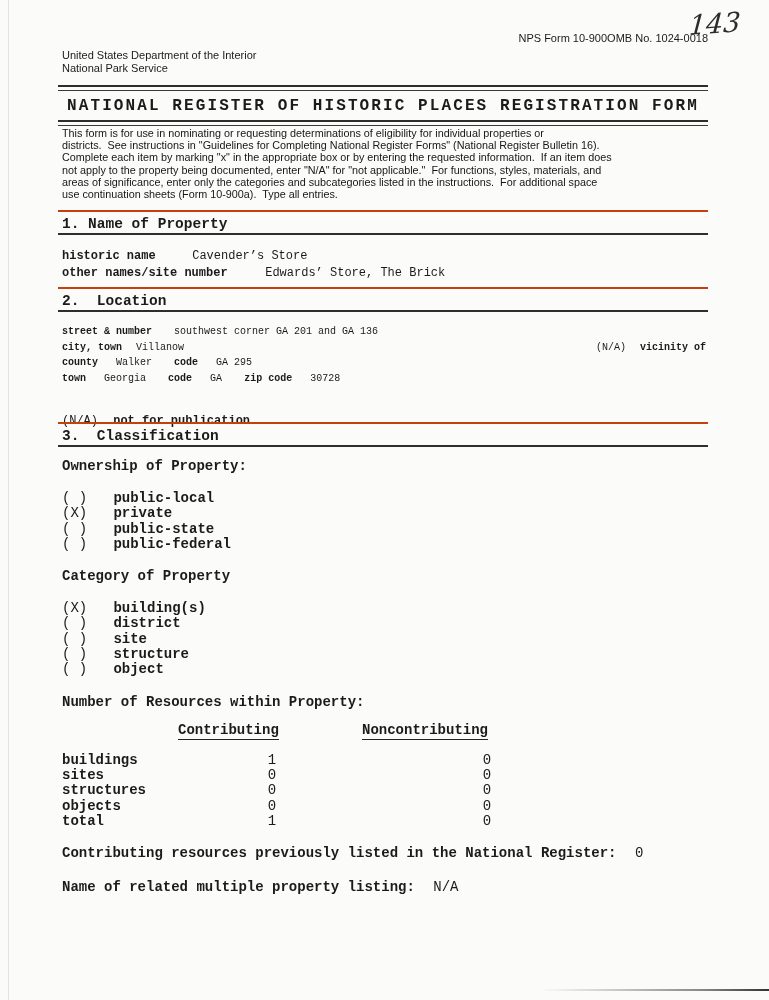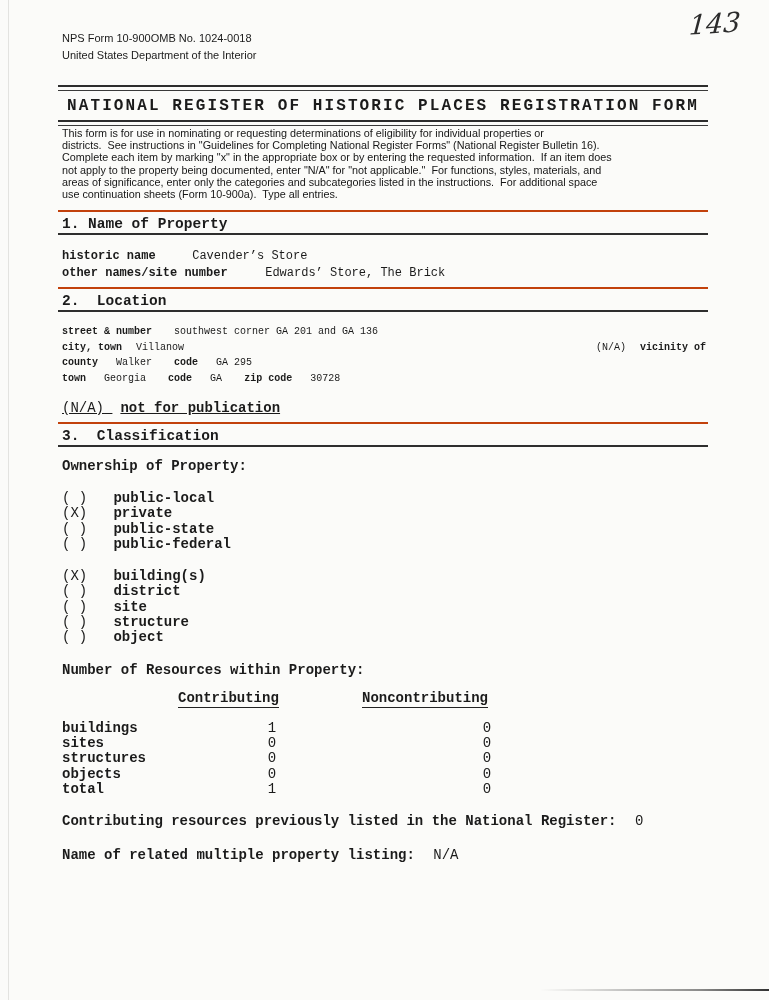--- a/index.html
+++ b/index.html
@@ -28,21 +28,21 @@
     transform:rotate(-4deg) skewX(-8deg);
   }
   .sans{font-family:"Liberation Sans",sans-serif;}
   .mono{font-family:"Liberation Mono","DejaVu Sans Mono",monospace;}
   .b{font-weight:bold;}
 
   .content{position:absolute;left:58px;width:650px;}
 
   
   .hdr{top:32px;}
-  .hdr-row1{display:flex;justify-content:flex-start;font-size:11px;line-height:13px;padding-left:4px;}
+  .hdr-row1{display:flex;justify-content:flex-end;font-size:11px;line-height:13px;padding-left:4px;}
   .hdr-dept{font-size:11px;line-height:12.5px;padding-left:4px;margin-top:4px;}
 
   
   .titleband{top:85px;}
   .dbl-rule{height:3px;border-top:2px solid #2d2d2d;border-bottom:1px solid #3a3a3a;}
   .form-title{
     text-align:center;
     font-size:16px;font-weight:bold;letter-spacing:2.1px;
     padding:6px 0 5px 0;
     white-space:nowrap;
@@ -65,21 +65,21 @@
   .sec1{top:210px;}
   .sec1 .fields{margin-top:13px;padding-left:4px;font-size:12px;line-height:16.5px;}
   .lbl-hn{display:inline-block;width:123px;}
   .lbl-on{display:inline-block;width:196px;}
 
   
   .sec2{top:287px;}
   .sec2 .fields{margin-top:12px;padding-left:4px;font-size:10px;line-height:15.7px;}
   .row-city{display:flex;justify-content:space-between;padding-right:2px;}
   .gap8{margin-left:8px;} .gap12{margin-left:12px;} .gap16{margin-left:16px;}
-  .nfp{margin-top:13px;padding-left:4px;font-size:14px;text-decoration:underline;}
+  .nfp{margin-top:27px;padding-left:4px;font-size:12px;}
 
   
   .sec3{top:422px;}
   .s3body{padding-left:4px;font-size:14px;}
   .grp-label{margin-top:11px;font-weight:bold;}
   .chk-list{margin-top:17px;line-height:15.3px;}
   .chk-mark{display:inline-block;width:43px;}
   .chk-lbl{font-weight:bold;}
   .cat-label{margin-top:16px;font-weight:bold;}
   .num-label{margin-top:16px;font-weight:bold;}
@@ -110,20 +110,21 @@
 
 <div class="handwritten">143</div>
 
 <div class="content hdr sans">
   <div class="hdr-row1">
     <span>NPS Form 10-900</span>
     <span>OMB No. 1024-0018</span>
   </div>
   <div class="hdr-dept">
     <div>United States Department of the Interior</div>
+    <div>National Park Service</div>
   </div>
 </div>
 
 <div class="content titleband">
   <div class="dbl-rule"></div>
   <div class="form-title mono">NATIONAL REGISTER OF HISTORIC PLACES REGISTRATION FORM</div>
   <div class="dbl-rule"></div>
 </div>
 
 <div class="content instr sans">
@@ -209,20 +210,21 @@
       <div>
         <span class="chk-mark">( )</span>
         <span class="chk-lbl">public-state</span>
       </div>
       <div>
         <span class="chk-mark">( )</span>
         <span class="chk-lbl">public-federal</span>
       </div>
     </div>
 
+    <div class="cat-label">Category of Property</div>
     <div class="chk-list">
       <div>
         <span class="chk-mark">(X)</span>
         <span class="chk-lbl">building(s)</span>
       </div>
       <div>
         <span class="chk-mark">( )</span>
         <span class="chk-lbl">district</span>
       </div>
       <div>

